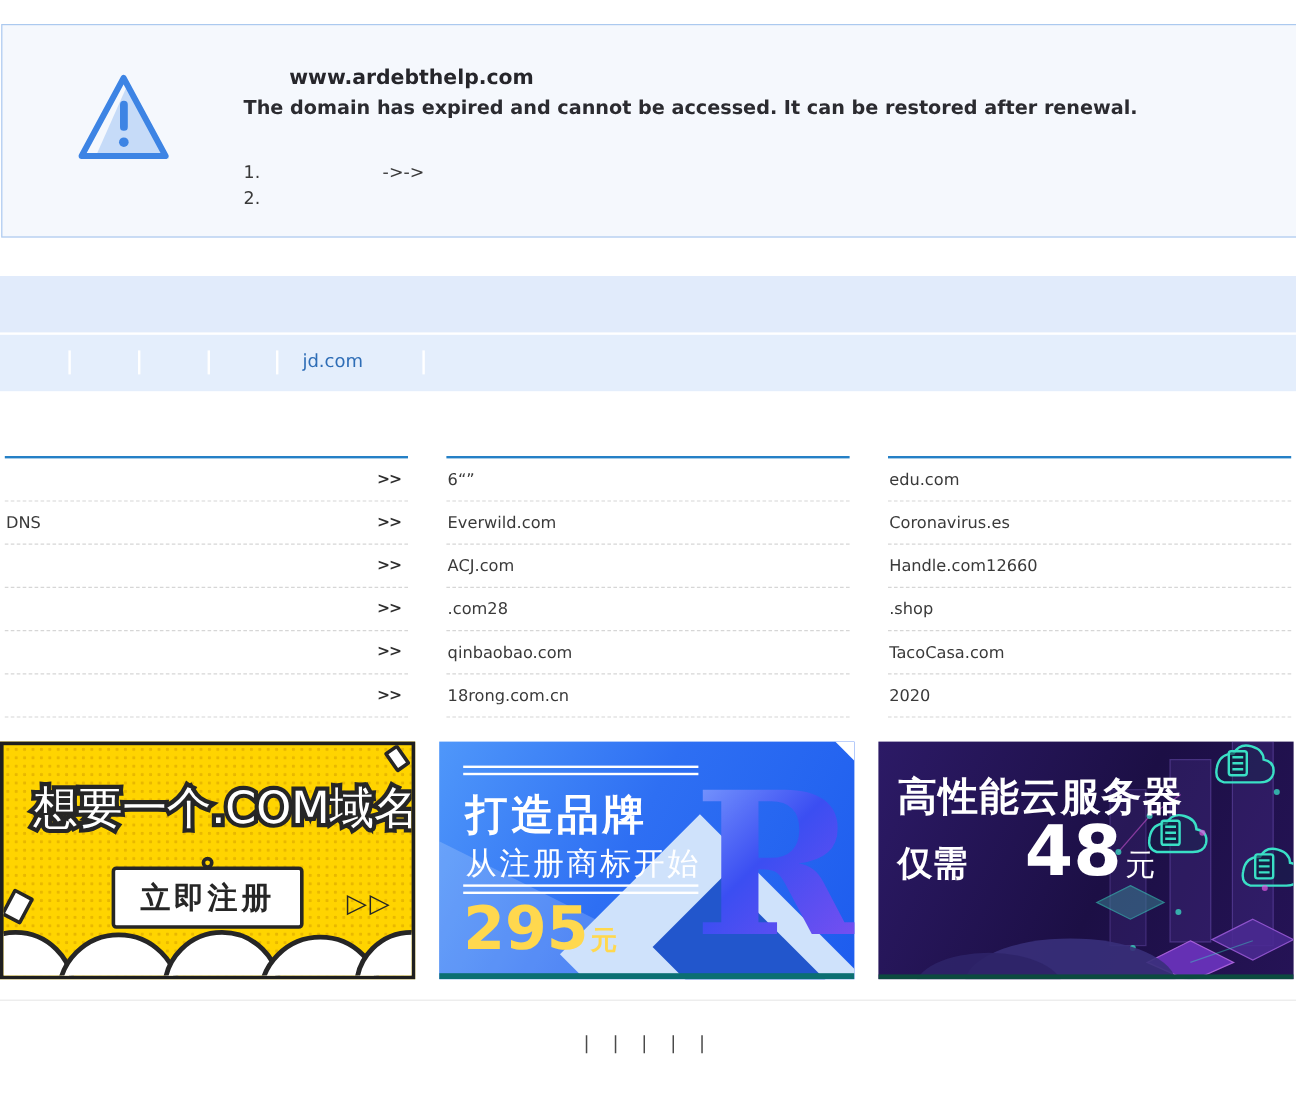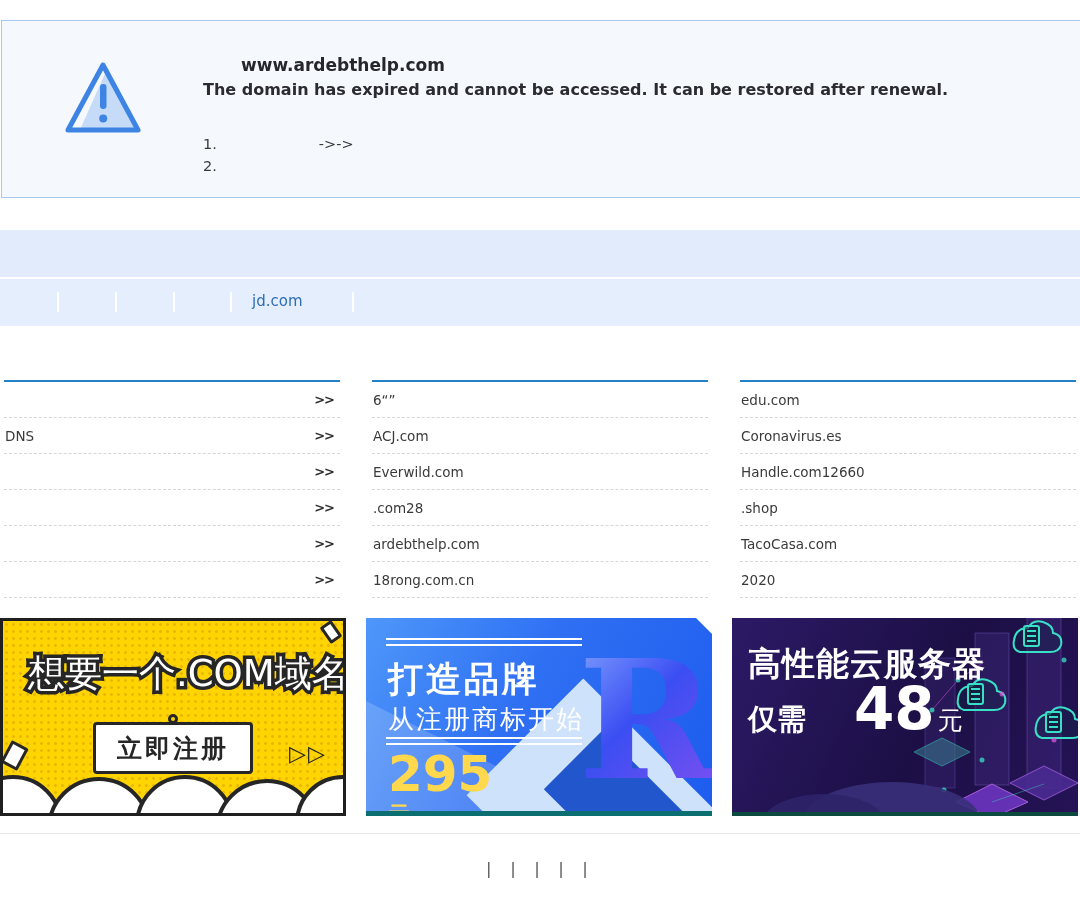--- a/index.html
+++ b/index.html
@@ -63,21 +63,21 @@
     transform:rotate(45deg) scaleY(.55); }
   .ad2-r { position:absolute; left:212px; top:22px; font-family:"DejaVu Serif","Liberation Serif",serif;
     font-weight:bold; font-size:165px; line-height:160px;
     background:linear-gradient(135deg,#7fa0ff 0%,#3b4ef2 45%,#7e4ff0 100%);
     -webkit-background-clip:text; background-clip:text; color:transparent; }
   .ad2-lines { position:absolute; left:20px; width:196px; height:8px;
     border-top:2px solid #fff; border-bottom:2px solid #fff; }
   .ad2-lines.l1 { top:20px; } .ad2-lines.l2 { top:119px; }
   .ad2-t1 { position:absolute; left:22px; top:38px; font-size:35px; font-weight:bold; color:#fff; letter-spacing:3px; }
   .ad2-t2 { position:absolute; left:22px; top:84px; font-size:26px; color:#fff; letter-spacing:2px; }
-  .ad2-price { position:absolute; left:20px; top:130px; color:#ffd84e; display:flex; align-items:baseline;flex-direction:column; }
+  .ad2-price { position:absolute; left:20px; top:130px; color:#ffd84e; display:flex; align-items:baseline; }
   .ad2-price .num { font-size:50px; font-weight:bold; line-height:52px; }
   .ad2-price .unit { font-size:22px; font-weight:bold; margin-left:2px; }
   .ad2-strip { position:absolute; left:0; right:0; bottom:0; height:5px; background:#0b6f72; }
   .ad2-corner { position:absolute; top:0; right:0; width:0; height:0;
     border-top:16px solid #fff; border-left:16px solid transparent; }
 
   
   .ad3 { left:732px; background:linear-gradient(115deg,#2c1a66 0%,#1c0f45 55%,#251356 100%); }
   .ad3-art { position:absolute; left:0; top:0; }
   .ad3-t1 { position:absolute; left:16px; top:24px; font-size:33px; font-weight:bold; color:#fff; letter-spacing:1px; }
@@ -150,30 +150,30 @@
     <div class="lrow">
         <span class="lbl"></span>
         <span class="more">&gt;&gt;</span>
       </div>
   </div>
   <div class="col c2">
     <div class="lrow">
         <span class="lbl">6“”</span>
       </div>
     <div class="lrow">
+        <span class="lbl">Everwild.com</span>
+      </div>
+    <div class="lrow">
         <span class="lbl">ACJ.com</span>
       </div>
     <div class="lrow">
-        <span class="lbl">Everwild.com</span>
-      </div>
-    <div class="lrow">
         <span class="lbl">.com28</span>
       </div>
     <div class="lrow">
-        <span class="lbl">ardebthelp.com</span>
+        <span class="lbl">qinbaobao.com</span>
       </div>
     <div class="lrow">
         <span class="lbl">18rong.com.cn</span>
       </div>
   </div>
   <div class="col c3">
     <div class="lrow">
         <span class="lbl">edu.com</span>
       </div>
     <div class="lrow">

